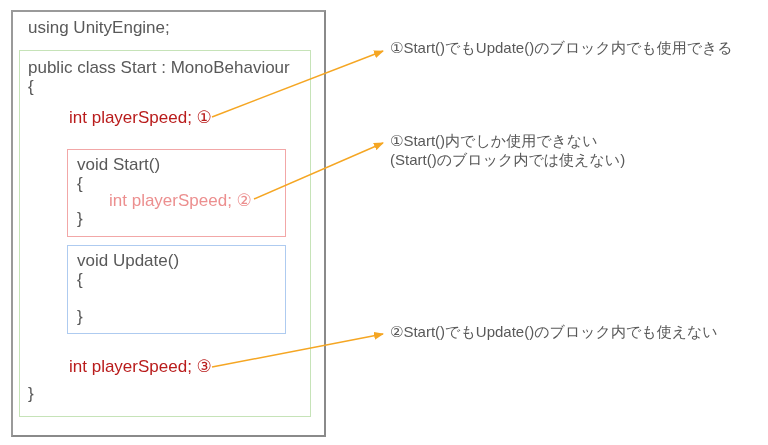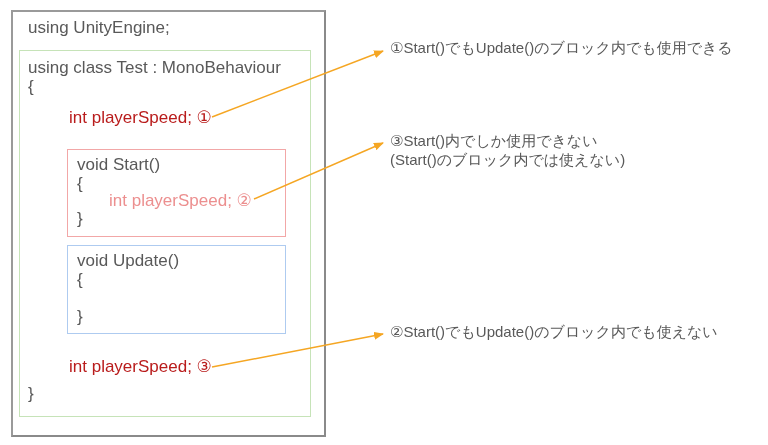--- a/index.html
+++ b/index.html
@@ -18,21 +18,21 @@
   </style>
 </head>
 <body>
 
 <div class="box outer"></div>
 <div class="box green"></div>
 <div class="box red"></div>
 <div class="box blue"></div>
 
 <div class="code" style="left:28px; top:19px;">using UnityEngine;</div>
-<div class="code" style="left:28px; top:59px;">using class Test : MonoBehaviour</div>
+<div class="code" style="left:28px; top:59px;">public class Start : MonoBehaviour</div>
 <div class="code" style="left:28px; top:78px;">{</div>
 <div class="code g" style="left:69px; top:109px;">int playerSpeed; ①</div>
 
 <div class="code" style="left:77px; top:156px;">void Start()</div>
 <div class="code" style="left:77px; top:175px;">{</div>
 <div class="code r" style="left:109px; top:192px;">int playerSpeed; ②</div>
 <div class="code" style="left:77px; top:210px;">}</div>
 
 <div class="code" style="left:77px; top:252px;text-align:center;">void Update()</div>
 <div class="code" style="left:77px; top:271px;">{</div>
@@ -46,15 +46,15 @@
     <marker id="ah" markerWidth="10" markerHeight="8" refX="9" refY="4" orient="auto" markerUnits="userSpaceOnUse">
       <path d="M0,0 L10,4 L0,8 z" fill="#f5a623"></path>
     </marker>
   </defs>
   <line x1="212" y1="117" x2="383" y2="51" stroke="#f5a623" stroke-width="1.5" marker-end="url(#ah)"></line>
   <line x1="254" y1="199" x2="383" y2="143" stroke="#f5a623" stroke-width="1.5" marker-end="url(#ah)"></line>
   <line x1="212" y1="367" x2="383" y2="334" stroke="#f5a623" stroke-width="1.5" marker-end="url(#ah)"></line>
 </svg>
 
 <div class="note" style="left:390px; top:38px;">①Start()でもUpdate()のブロック内でも使用できる</div>
-<div class="note" style="left:390px; top:131px;">③Start()内でしか使用できない</div>
+<div class="note" style="left:390px; top:131px;">①Start()内でしか使用できない</div>
 <div class="note" style="left:390px; top:150px;">(Start()のブロック内では使えない)</div>
 <div class="note" style="left:390px; top:322px;">②Start()でもUpdate()のブロック内でも使えない</div>
 
 </body></html>

